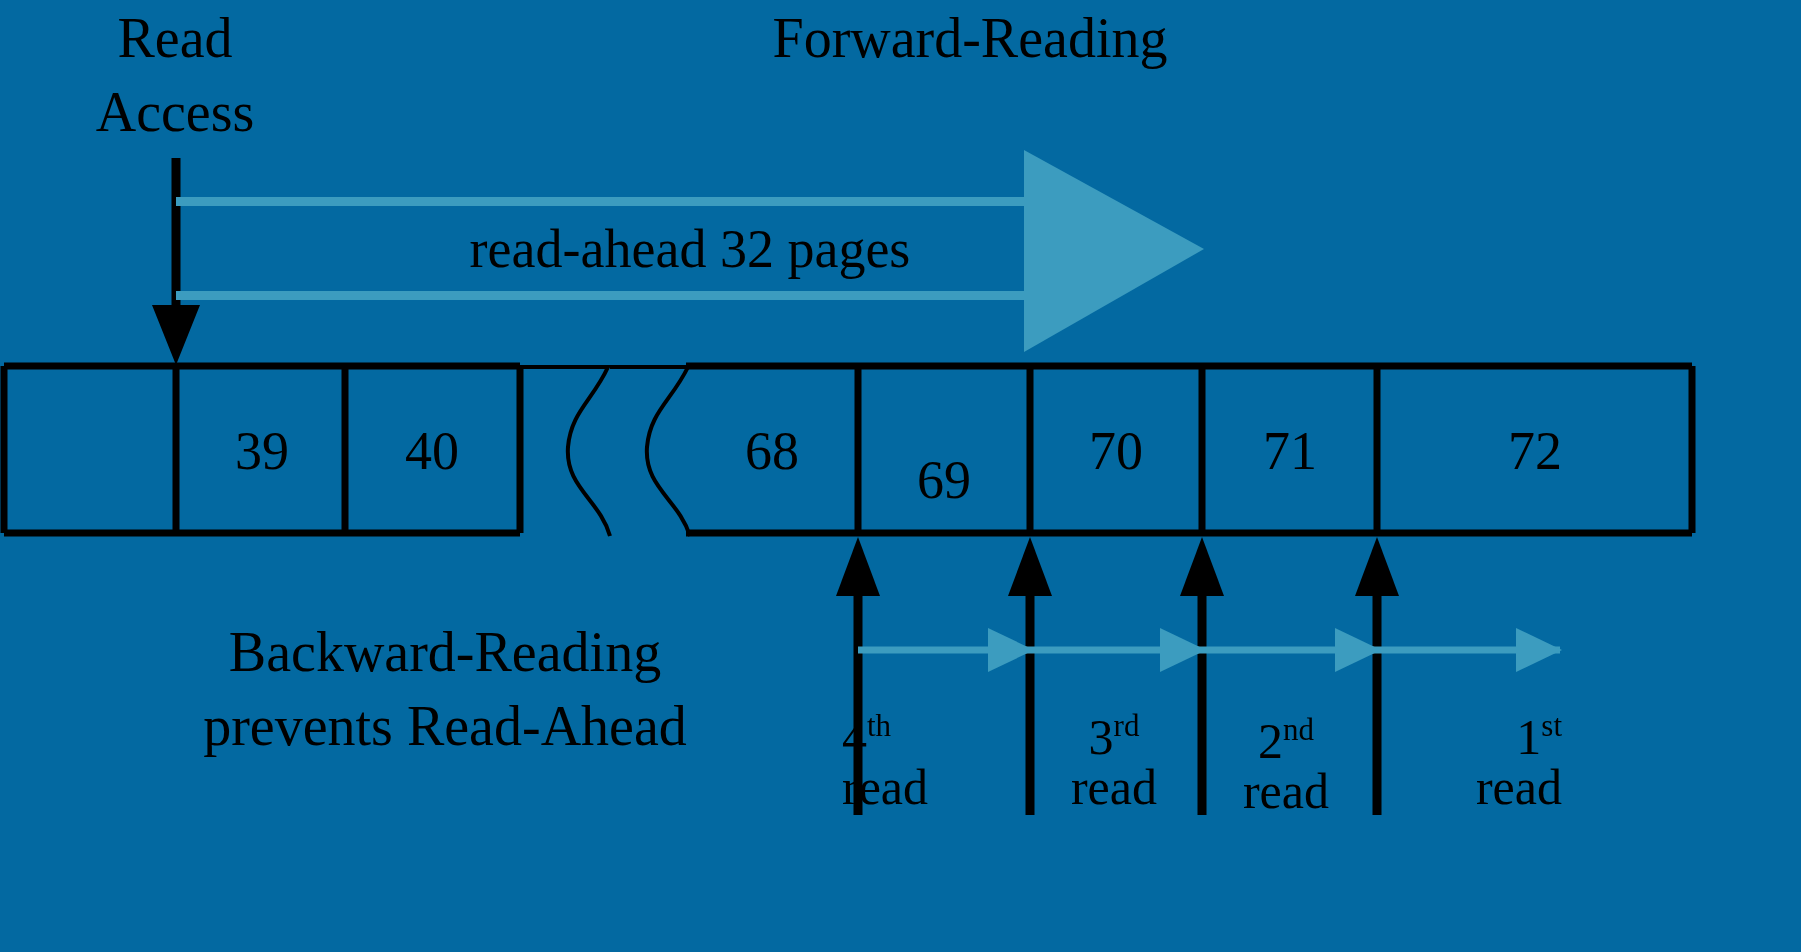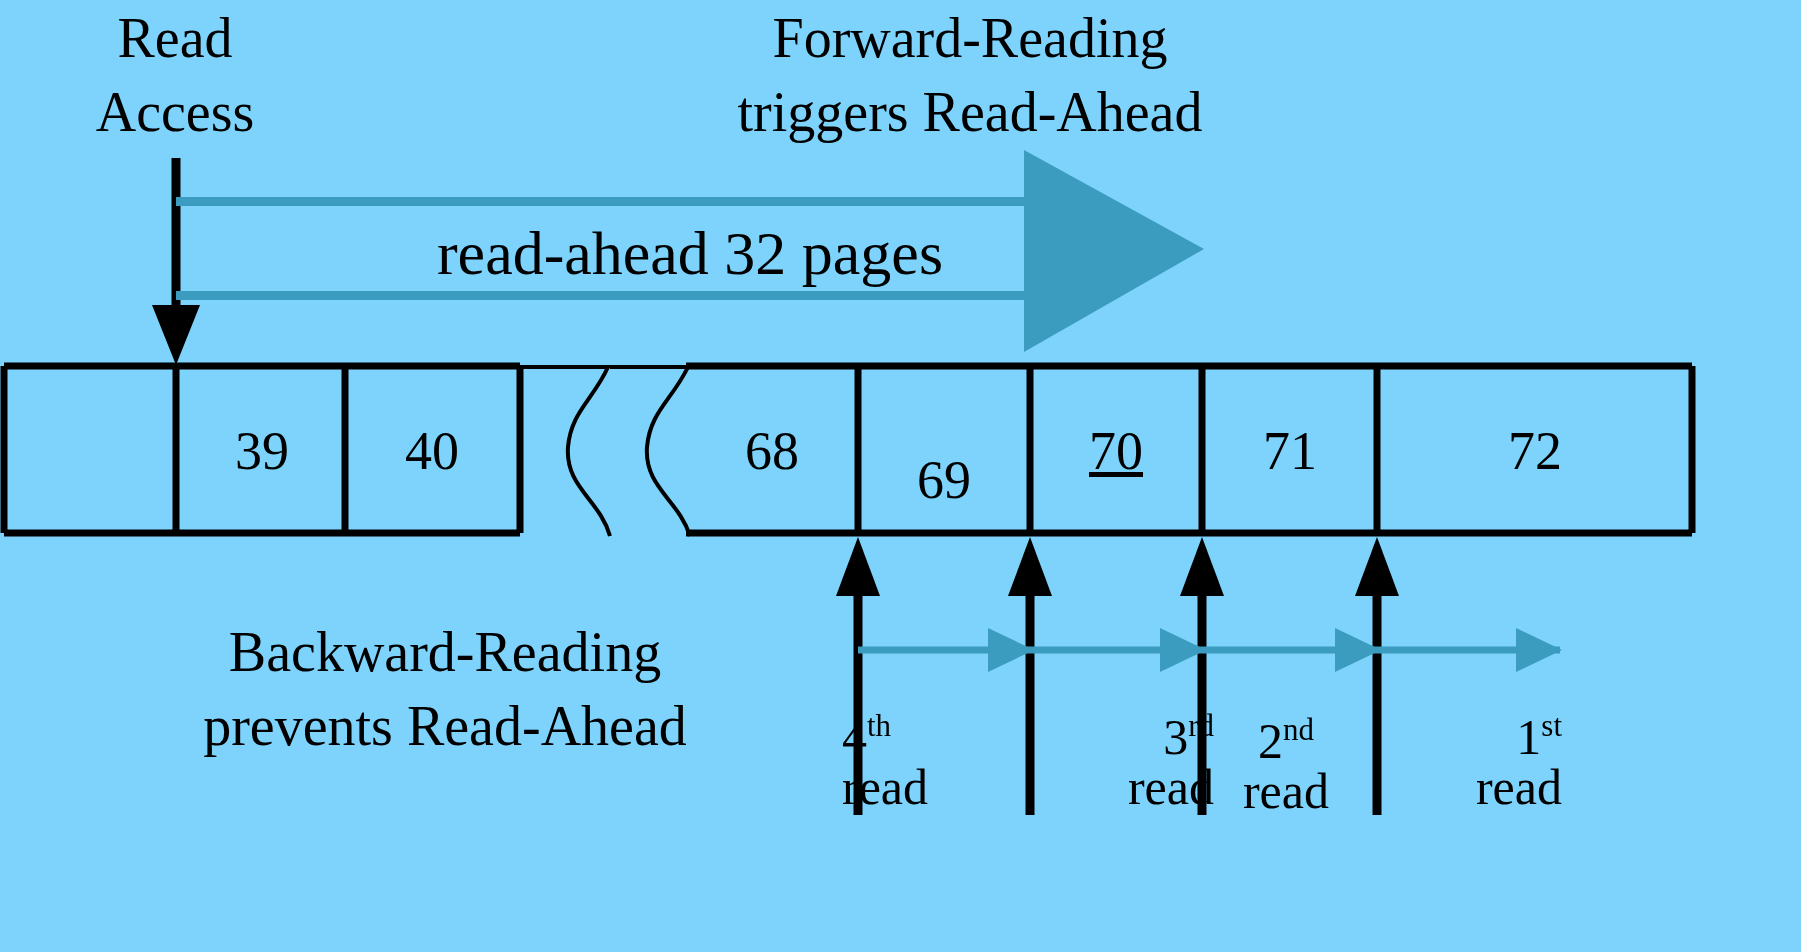--- a/index.html
+++ b/index.html
@@ -1,24 +1,24 @@
 <!DOCTYPE html>
 <html><head>
 <meta charset="utf-8">
 <style>
   html,body{margin:0;padding:0;background:#ffffff;}
   body{width:1801px;height:952px;overflow:hidden;
        font-family:"Liberation Serif","DejaVu Serif",serif;color:#000;}
-  #stage{position:relative;width:1801px;height:952px;background:#7dd3fc;}
+  #stage{position:relative;width:1801px;height:952px;background:#0369a1;}
   svg.diagram{position:absolute;left:0;top:0;width:1801px;height:952px;display:block;}
   .lbl{position:absolute;font-family:"Liberation Serif","DejaVu Serif",serif;
        color:#000;white-space:nowrap;line-height:1.08;}
   .headline{font-size:56px;text-align:center;}
   .boxnum{position:absolute;font-size:54px;text-align:center;}
-  .bandtext{position:absolute;font-size:62px;text-align:center;}
+  .bandtext{position:absolute;font-size:54px;text-align:center;}
   .ordinal{position:absolute;font-size:50px;text-align:center;line-height:1.0;}
   .ordinal sup{font-size:0.62em;vertical-align:super;line-height:0;}
 </style>
 </head>
 <body>
 
 <div id="stage">
 
   <svg class="diagram" viewBox="0 0 1801 952">
 
@@ -92,42 +92,41 @@
       <polygon points="1206,650 1160,628 1160,672" fill="#3C9CBF"></polygon>
       <polygon points="1381,650 1335,628 1335,672" fill="#3C9CBF"></polygon>
       <polygon points="1562,650 1516,628 1516,672" fill="#3C9CBF"></polygon>
     </g>
   </svg>
 
   <div class="lbl headline" style="left:20px; top:8px; width:310px;">Read</div>
   <div class="lbl headline" style="left:660px; top:8px; width:620px;">Forward-Reading</div>
 
   <div class="lbl headline" style="left:20px; top:82px; width:310px;">Access</div>
-  <div class="lbl headline" style="left:660px; top:82px; width:620px;">triggers Read-Ahead</div>
 
   <div class="bandtext" style="left:330px; top:218px; width:720px;">read-ahead 32 pages</div>
 
   <div class="lbl headline" style="left:165px; top:622px; width:560px;">Backward-Reading</div>
   <div class="lbl headline" style="left:165px; top:696px; width:560px;">prevents Read-Ahead</div>
 
   <div class="boxnum" style="left:196px; top:420px; width:132px;">39</div>
   <div class="boxnum" style="left:366px; top:420px; width:132px;">40</div>
 
   <div class="boxnum" style="left:706px;  top:420px; width:132px;">68</div>
   <div class="boxnum" style="left:878px;  top:420px; width:132px;margin-top:29px;">69</div>
-  <div class="boxnum" style="left:1050px; top:420px; width:132px;text-decoration:underline;">70</div>
+  <div class="boxnum" style="left:1050px; top:420px; width:132px;">70</div>
   <div class="boxnum" style="left:1224px; top:420px; width:132px;">71</div>
   <div class="boxnum" style="left:1400px; top:420px; width:270px;">72</div>
 
   <div class="ordinal" style="left:808px; top:712px; width:200px; text-align:left; padding-left:34px;">
     <span>4</span><sup>th</sup><br>
     <span>read</span>
   </div>
 
-  <div class="ordinal" style="left:980px; top:712px; width:200px; text-align:right; padding-left:34px;">
+  <div class="ordinal" style="left:980px; top:712px; width:200px; text-align:center; padding-left:34px;">
     <span>3</span><sup>rd</sup><br>
     <span>read</span>
   </div>
 
   <div class="ordinal" style="left:1152px; top:716px; width:200px; text-align:center; padding-left:34px;">
     <span>2</span><sup>nd</sup><br>
     <span>read</span>
   </div>
 
   <div class="ordinal" style="left:1328px; top:712px; width:200px; text-align:right; padding-left:34px;">

